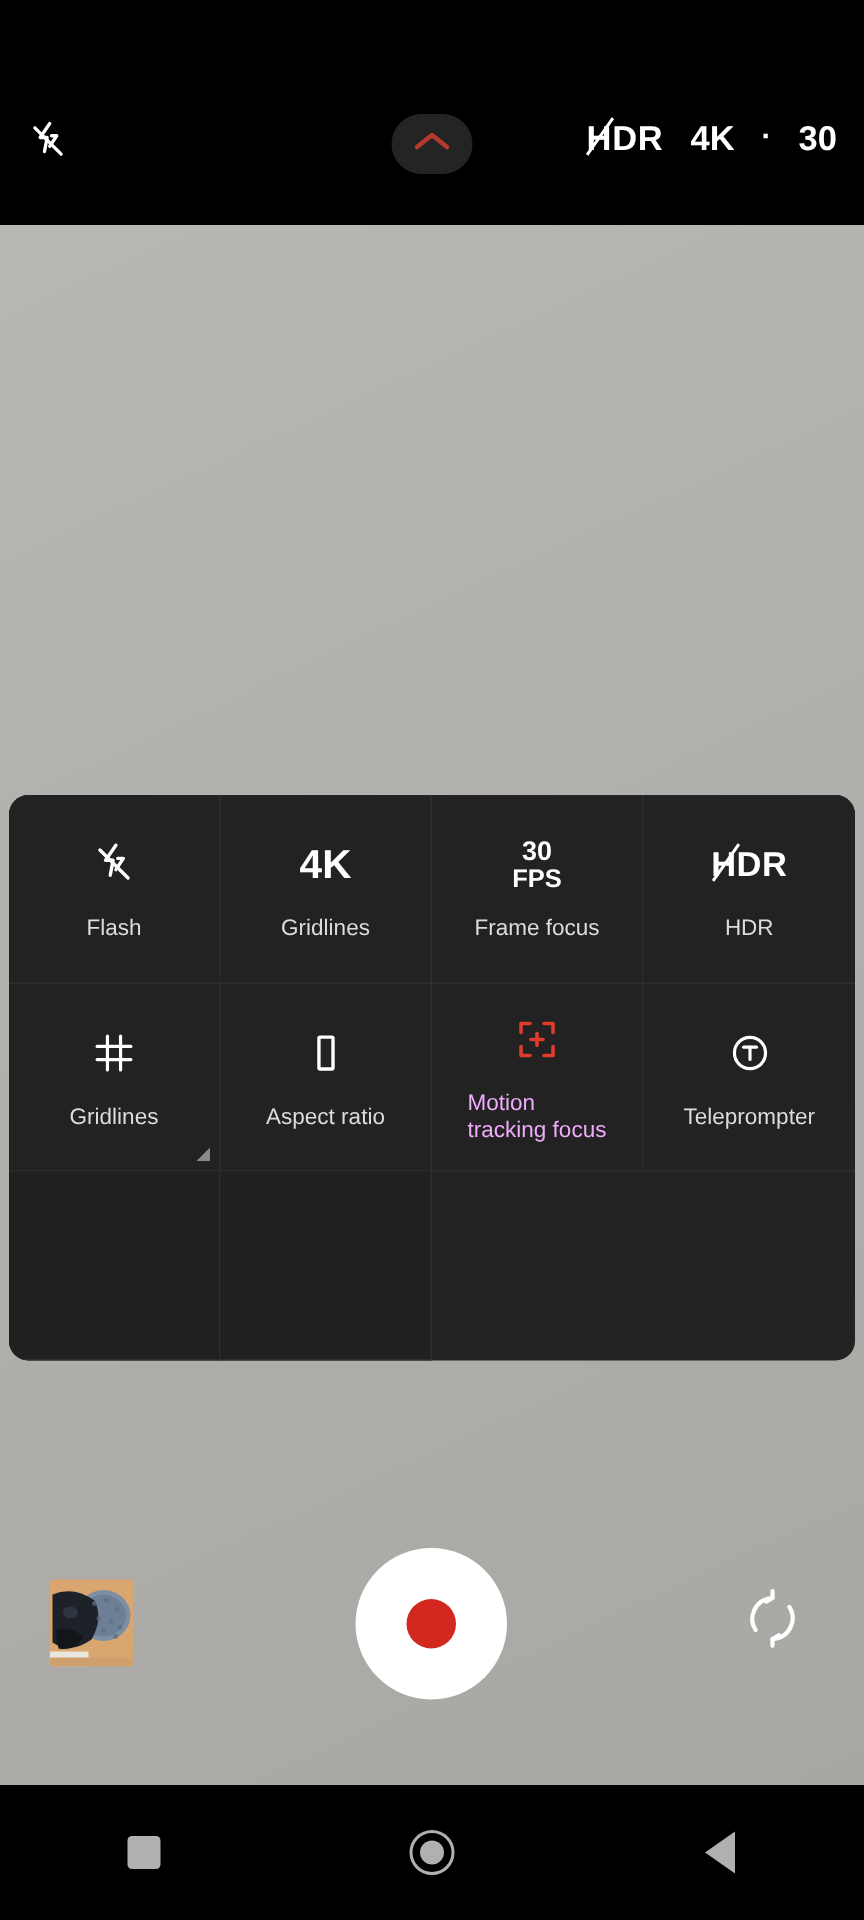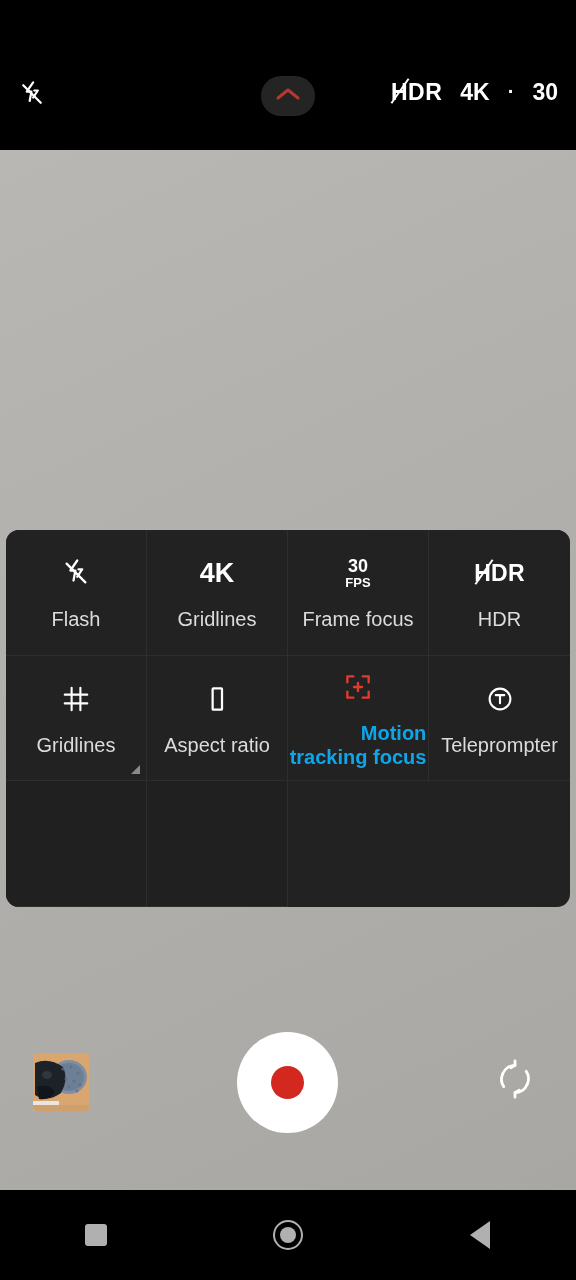--- a/index.html
+++ b/index.html
@@ -82,28 +82,28 @@
     border-bottom:1px solid #2e2e2e;
     background:#222222;
   }
   .cell:nth-child(4n) { border-right:none; }
   .cell.empty { background:#202020; }
   .cell-icon {
     height:40px; display:flex; align-items:center; justify-content:center;
     color:#fff;
   }
   .cell-label {
-    font-size:20px; color:#dcdcdc; text-align:right; line-height:1.22;
-  }
-  .cell.active .cell-label { color:#0ea5e9;font-weight:bold; }
+    font-size:15px; color:#dcdcdc; text-align:left; line-height:1.22;
+  }
+  .cell.active .cell-label { color:#f0abfc; }
   .cell.active .cell-icon { color:#e03b2d; }
   .res-icon { font-size:27px; font-weight:700; color:#fff; }
   .fps-icon { color:#fff; text-align:center; line-height:1.02; }
   .fps-icon .n { font-size:18px; font-weight:700; display:block; }
-  .fps-icon .u { font-size:13px; font-weight:700; display:block; }
+  .fps-icon .u { font-size:17px; font-weight:700; display:block; }
   .hdr-icon { position:relative; font-size:23px; font-weight:700; color:#fff; letter-spacing:.3px; }
   .hdr-icon .slash {
     position:absolute; left:9px; top:-3px;
     width:2px; height:30px; background:#fff;
     transform:rotate(35deg);
   }
   .expand-tri {
     position:absolute; right:6px; bottom:6px;
     width:0; height:0;
     border-left:9px solid transparent;

